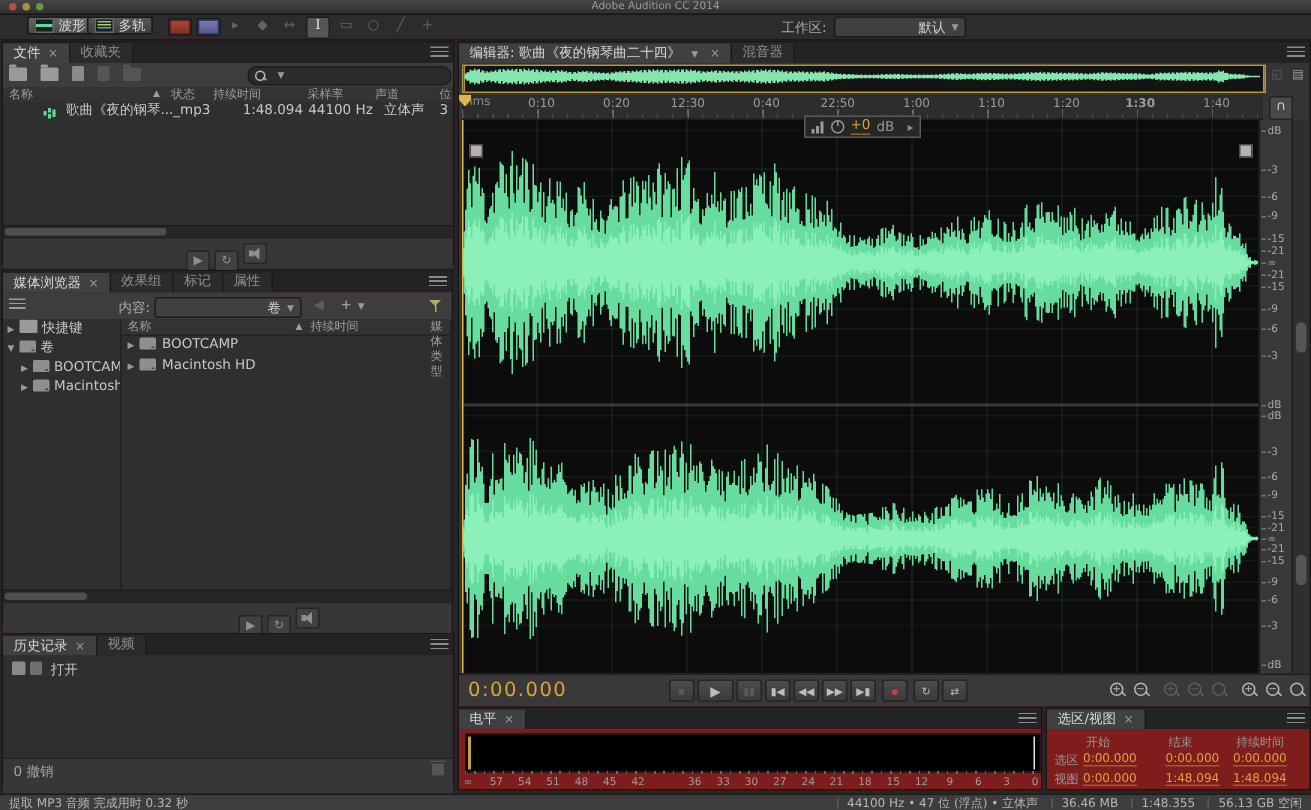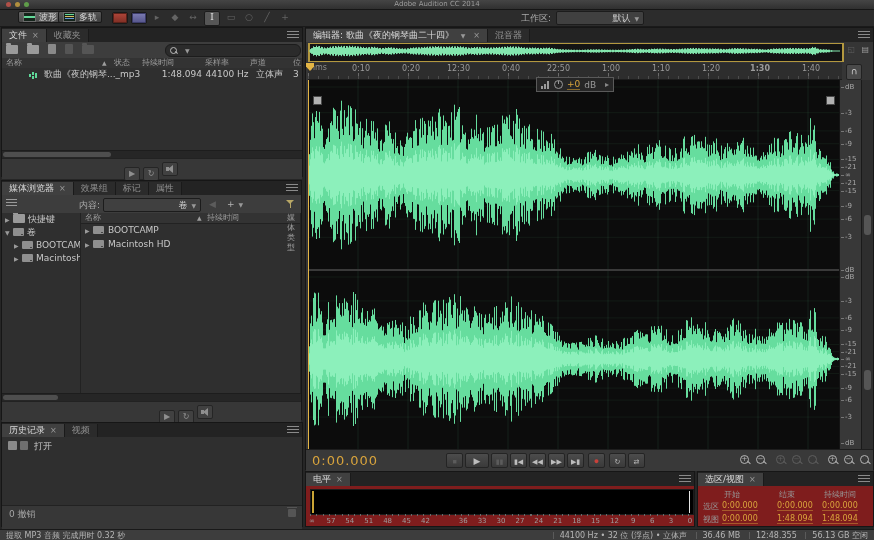--- a/index.html
+++ b/index.html
@@ -521,19 +521,19 @@
         <span class="sv-l" style="left: 5px; top: 42px;">视图</span>
         <span class="sv-v" style="left: 24px; top: 42px;">0:00.000</span>
         <span class="sv-v" style="left: 79px; top: 42px;">1:48.094</span>
         <span class="sv-v" style="left: 124px; top: 42px;">1:48.094</span>
       </div>
   </div>
 
   <div id="statusbar">
     <span style="margin-left:6px;">提取 MP3 音频 完成用时 0.32 秒</span>
     <span style="position:absolute;right:6px;">
-      <span class="sep"></span><span>44100 Hz • 32 位 (浮点) • 立体声</span>
+      <span class="sep"></span><span>44100 Hz • 47 位 (浮点) • 立体声</span>
       <span class="sep"></span><span>36.46 MB</span>
-      <span class="sep"></span><span>12:48.355</span>
+      <span class="sep"></span><span>1:48.355</span>
       <span class="sep"></span><span>56.13 GB 空闲</span>
     </span>
   </div>
 </div>
 
 </body></html>

